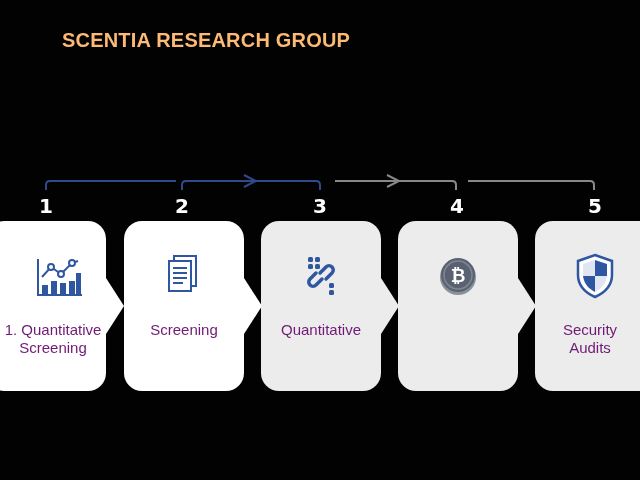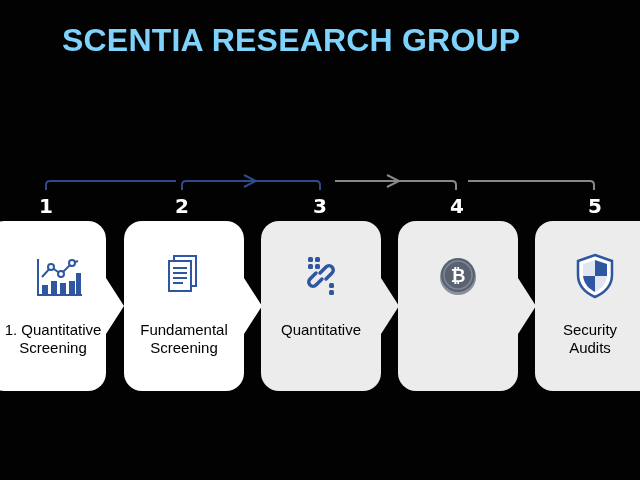--- a/index.html
+++ b/index.html
@@ -1,42 +1,42 @@
 <!DOCTYPE html>
 <html><head>
   <meta charset="utf-8">
   <style>
     html, body { margin: 0; padding: 0; }
     body {
       width: 640px; height: 480px; background: #020202; overflow: hidden;
       position: relative; font-family: "Liberation Sans", sans-serif;
     }
     .title {
-      position: absolute; left: 62px; top: 22px; color: #7dd3fc;
-      font-size: 32px; font-weight: bold; line-height: 36px; letter-spacing: 0.2px;
+      position: absolute; left: 62px; top: 22px; color: #fdba74;
+      font-size: 20px; font-weight: bold; line-height: 36px; letter-spacing: 0.2px;
       font-family: "Liberation Sans", sans-serif;
     }
     .connectors { position: absolute; left: 0; top: 170px; width: 640px; height: 30px; }
     .num {
       position: absolute; top: 194px; color: #ffffff; font-size: 20px; font-weight: bold;
       font-family: "DejaVu Sans", sans-serif; transform: translateX(-50%);
     }
     .card {
       position: absolute; top: 221px; width: 120px; height: 170px;
       border-radius: 18px; background: #ffffff;
     }
     .card.gray { background: #ececec; }
     .notch {
       position: absolute; top: 278px; width: 0; height: 0;
       border-top: 28px solid transparent; border-bottom: 28px solid transparent;
     }
     .icon { position: absolute; left: 50%; top: 30px; transform: translateX(-50%); width: 50px; height: 50px; }
     .label {
       position: absolute; left: 0; right: 0; top: 100px; text-align: center;
-      color: #000000; font-size: 15px; line-height: 18px; font-family: "Liberation Sans", sans-serif;
+      color: #701a75; font-size: 15px; line-height: 18px; font-family: "Liberation Sans", sans-serif;
     }
   </style>
 </head>
 <body>
 
 <div class="title">
   <div>SCENTIA RESEARCH GROUP</div>
 </div>
 
 <svg class="connectors" viewBox="0 170 640 30" width="640" height="30">
@@ -77,21 +77,20 @@
 <div class="card" style="left:124px">
   <svg class="icon" viewBox="0 0 50 50">
     <rect x="15" y="5" width="22" height="30" fill="#fff" stroke="#2f56a0" stroke-width="2"></rect>
     <rect x="10" y="10" width="22" height="30" fill="#fff" stroke="#2f56a0" stroke-width="2"></rect>
     <line x1="14" y1="17" x2="28" y2="17" stroke="#2f56a0" stroke-width="2"></line>
     <line x1="14" y1="22" x2="28" y2="22" stroke="#2f56a0" stroke-width="2"></line>
     <line x1="14" y1="27" x2="28" y2="27" stroke="#2f56a0" stroke-width="2"></line>
     <line x1="14" y1="32" x2="24" y2="32" stroke="#2f56a0" stroke-width="2"></line>
   </svg>
   <div class="label">
-    <div>Fundamental</div>
     <div>Screening</div>
   </div>
 </div>
 <div class="notch" style="left:244px; border-left:18px solid #ffffff"></div>
 
 <div class="card gray" style="left:261px">
   <svg class="icon" viewBox="0 0 50 50">
     <rect x="12" y="6" width="5" height="5" rx="1.5" fill="#2f56a0"></rect>
     <rect x="19" y="6" width="5" height="5" rx="1.5" fill="#2f56a0"></rect>
     <rect x="12" y="13" width="5" height="5" rx="1.5" fill="#2f56a0"></rect>

